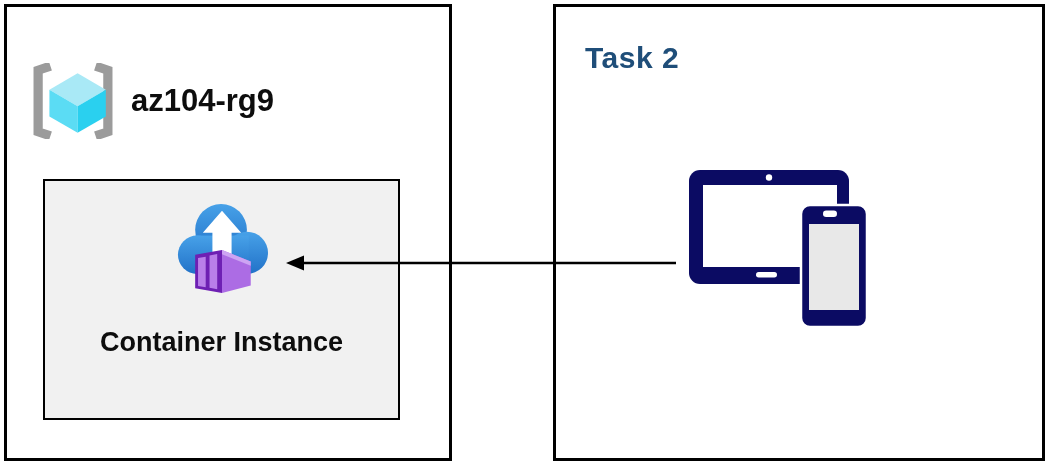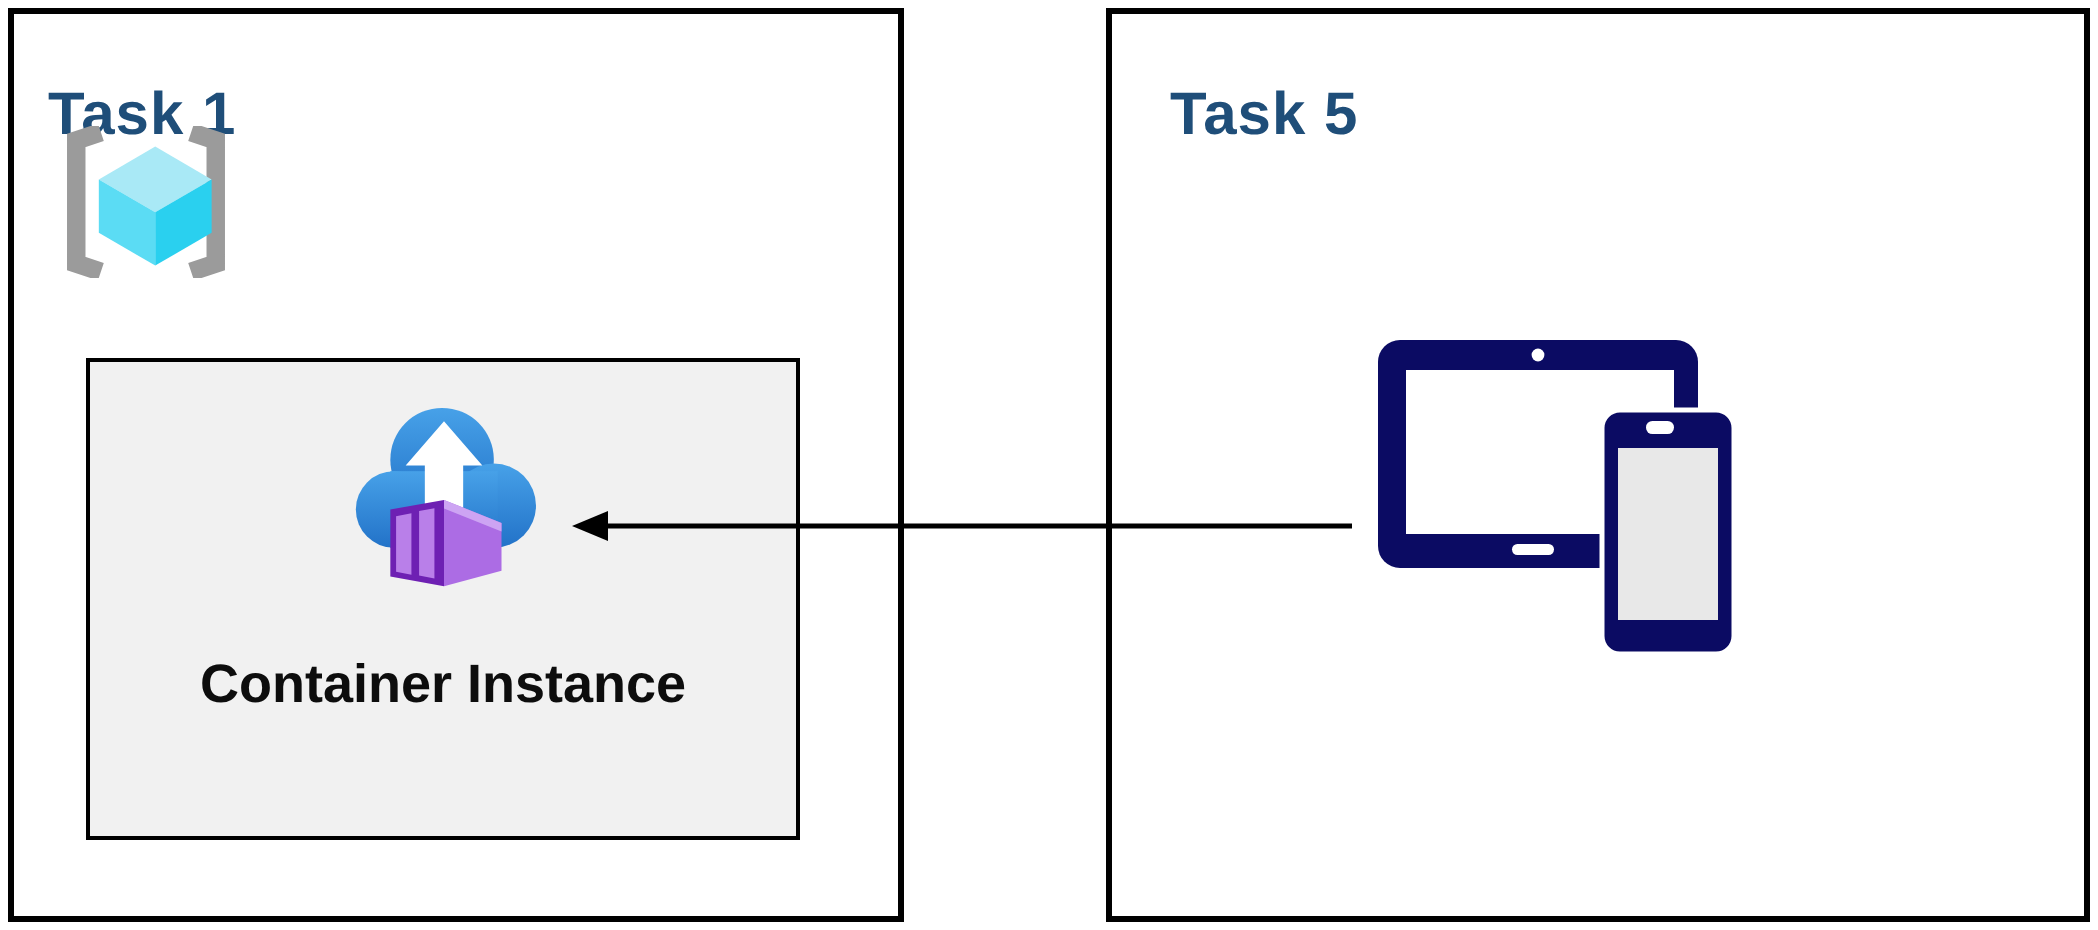--- a/index.html
+++ b/index.html
@@ -19,30 +19,30 @@
   .devices-icon{position:absolute;left:128px;top:158px;}
   .tv-label{position:absolute;left:0;top:348px;width:100%;text-align:center;font-size:29px;font-weight:bold;color:#0d0d0d;}
   .connector{position:absolute;left:282px;top:250px;z-index:5;}
 </style>
 </head>
 <body>
 
 <div class="canvas">
 
   <section class="task-box task1">
-    <h2 class="task-title">Task 1</h2>
 
     <svg class="rg-icon" width="80" height="76" viewBox="0 0 78 74">
       <path d="M17,3 L5,7 L5,67 L17,71" fill="none" stroke="#9b9b9b" stroke-width="9"></path>
       <path d="M61,3 L73,7 L73,67 L61,71" fill="none" stroke="#9b9b9b" stroke-width="9"></path>
       <polygon points="16,26 43.5,10 71,26 43.5,42" fill="#a9e9f6"></polygon>
       <polygon points="16,26 16,52 43.5,68 43.5,42" fill="#5bdcf4"></polygon>
       <polygon points="71,26 71,52 43.5,68 43.5,42" fill="#2ad0ef"></polygon>
     </svg>
 
+    <span class="rg-name">az104-rg9</span>
 
     <div class="inner-box">
       <svg class="aci-icon" width="92" height="104" viewBox="0 0 96 104">
         <defs>
           <linearGradient id="cloudGrad" x1="0" y1="0" x2="0" y2="1">
             <stop offset="0" stop-color="#47a1e8"></stop>
             <stop offset="1" stop-color="#2272c8"></stop>
           </linearGradient>
         </defs>
         <g fill="url(#cloudGrad)">
@@ -58,21 +58,21 @@
           <polygon points="28,0 58,12 58,16.5 28,4.5" fill="#cda4f3"></polygon>
           <polygon points="3,8.5 11,7 11,39 3,37.5" fill="#b97fe9"></polygon>
           <polygon points="15,5.8 23,4.3 23,41 15,39.5" fill="#b97fe9"></polygon>
         </g>
       </svg>
       <div class="ci-label">Container Instance</div>
     </div>
   </section>
 
   <section class="task-box task2">
-    <h2 class="task-title">Task 5</h2>
+    <h2 class="task-title">Task 2</h2>
 
     <svg class="devices-icon" width="192" height="168" viewBox="0 0 192 168">
 
       <g>
         <rect x="5" y="5" width="160" height="114" rx="11" fill="#0b0b63"></rect>
         <rect x="19" y="20" width="134" height="82" fill="#ffffff"></rect>
         <circle cx="85" cy="12.5" r="3.2" fill="#ffffff"></circle>
         <rect x="72" y="107" width="21" height="5.5" rx="2.7" fill="#ffffff"></rect>
       </g>
 

